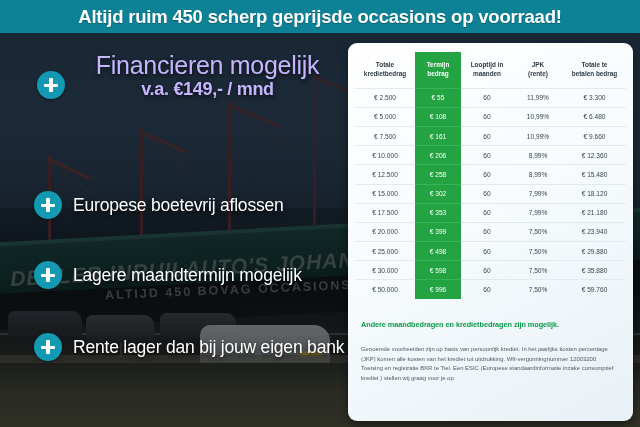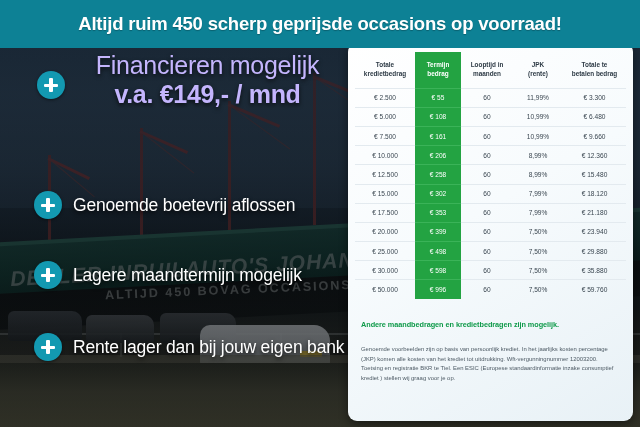--- a/index.html
+++ b/index.html
@@ -5,21 +5,21 @@
   html,body{margin:0;padding:0;}
   body{
     width:640px;height:427px;overflow:hidden;
     font-family:"Liberation Sans", sans-serif;
     background:#1d2b38;
   }
   .banner{position:relative;width:640px;height:427px;overflow:hidden;}
 
   
   .topbar{
-    position:absolute;left:0;top:0;width:640px;height:48px;
+    position:absolute;left:0;top:0;width:640px;height:33px;
     background:#0d8195;
     display:flex;align-items:center;justify-content:center;
     z-index:40;
   }
   .topbar-text{
     color:#ffffff;font-size:18.5px;font-weight:bold;
     letter-spacing:-0.2px;white-space:nowrap;
     text-shadow:0 1px 1px rgba(0,0,0,.25);
   }
 
@@ -89,21 +89,21 @@
   
   .left{
     position:absolute;left:0;top:33px;width:348px;height:394px;z-index:10;
   }
   .headline{
     position:absolute;left:70px;top:18px;width:275px;
     color:#c4b5fd;text-align:center;
     text-shadow:0 2px 4px rgba(0,0,0,.7);
   }
   .headline .l1{font-size:25px;font-weight:normal;line-height:1.12;letter-spacing:-.3px;}
-  .headline .l2{font-size:25px;font-weight:bold;line-height:1.22;letter-spacing:-.3px;}
+  .headline .l2{font-size:18px;font-weight:bold;line-height:1.22;letter-spacing:-.3px;}
 
   .plus{
     position:absolute;width:28px;height:28px;border-radius:50%;
     background:#1399b1;box-shadow:0 1px 3px rgba(0,0,0,.5);
   }
   .plus::before,.plus::after{
     content:"";position:absolute;background:#ffffff;border-radius:1px;
   }
   .plus::before{left:7px;top:12.5px;width:14px;height:3.4px;}
   .plus::after{left:12.3px;top:7px;width:3.4px;height:14px;}
@@ -226,21 +226,21 @@
 
     <div class="plus plus-hl"></div>
 
     <div class="headline">
       <div class="l1">Financieren mogelijk</div>
       <div class="l2">v.a. €149,- / mnd</div>
     </div>
 
     <div class="bullet b1">
       <span class="plus"></span>
-      <span class="bullet-text">Genoemde boetevrij aflossen</span>
+      <span class="bullet-text">Europese boetevrij aflossen</span>
     </div>
 
     <div class="bullet b2">
       <span class="plus"></span>
       <span class="bullet-text">Lagere maandtermijn mogelijk</span>
     </div>
 
     <div class="bullet b3">
       <span class="plus"></span>
       <span class="bullet-text">Rente lager dan bij jouw eigen bank</span>

